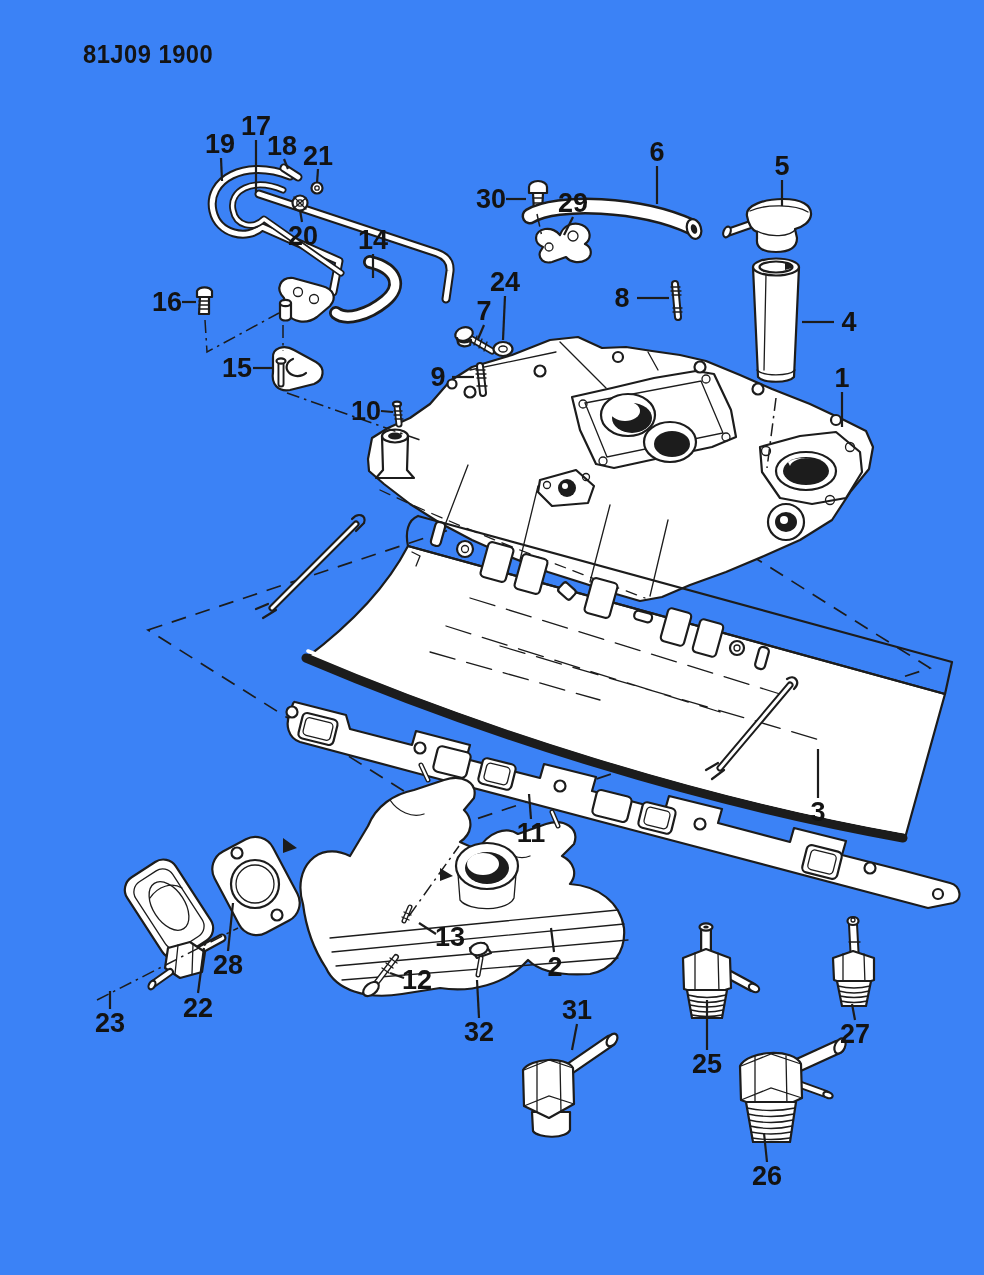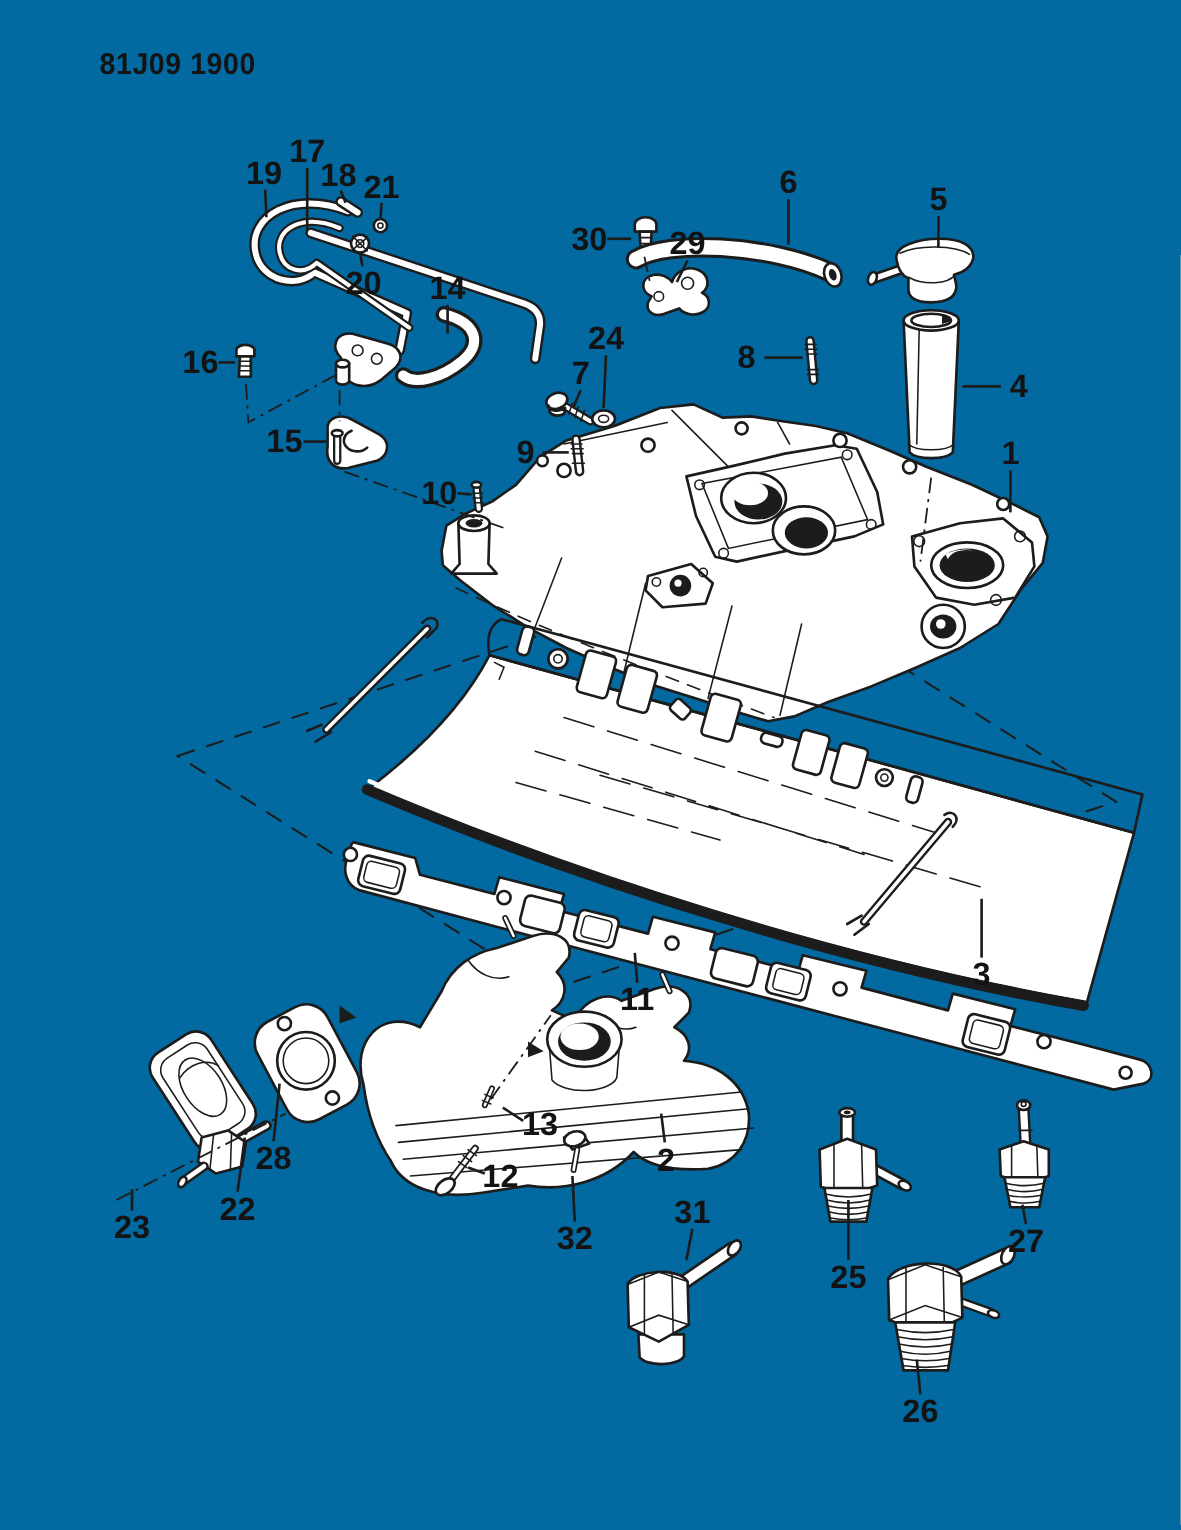--- a/index.html
+++ b/index.html
@@ -1,18 +1,18 @@
 <!DOCTYPE html>
 <html><head>
 <meta charset="utf-8">
 <style>
   html,body{margin:0;padding:0;background:#e8e8e8;}
   .page{
     position:relative;width:984px;height:1275px;margin:0 auto;
-    background:#0369a1;overflow:hidden;
+    background:#3b82f6;overflow:hidden;
     font-family:"Liberation Sans",sans-serif;
   }
   .doc-code{
     position:absolute;left:83px;top:40px;
     font:700 25px "Liberation Sans",sans-serif;
     letter-spacing:.5px;color:#141414;transform:scaleX(.95);transform-origin:left top;
   }
   svg{position:absolute;left:0;top:0;}
   .o{fill:#ffffff;stroke:#1c1c1c;stroke-width:2.2;stroke-linejoin:round;}
   .n{fill:none;stroke:#1c1c1c;stroke-width:2.2;stroke-linecap:round;stroke-linejoin:round;}

